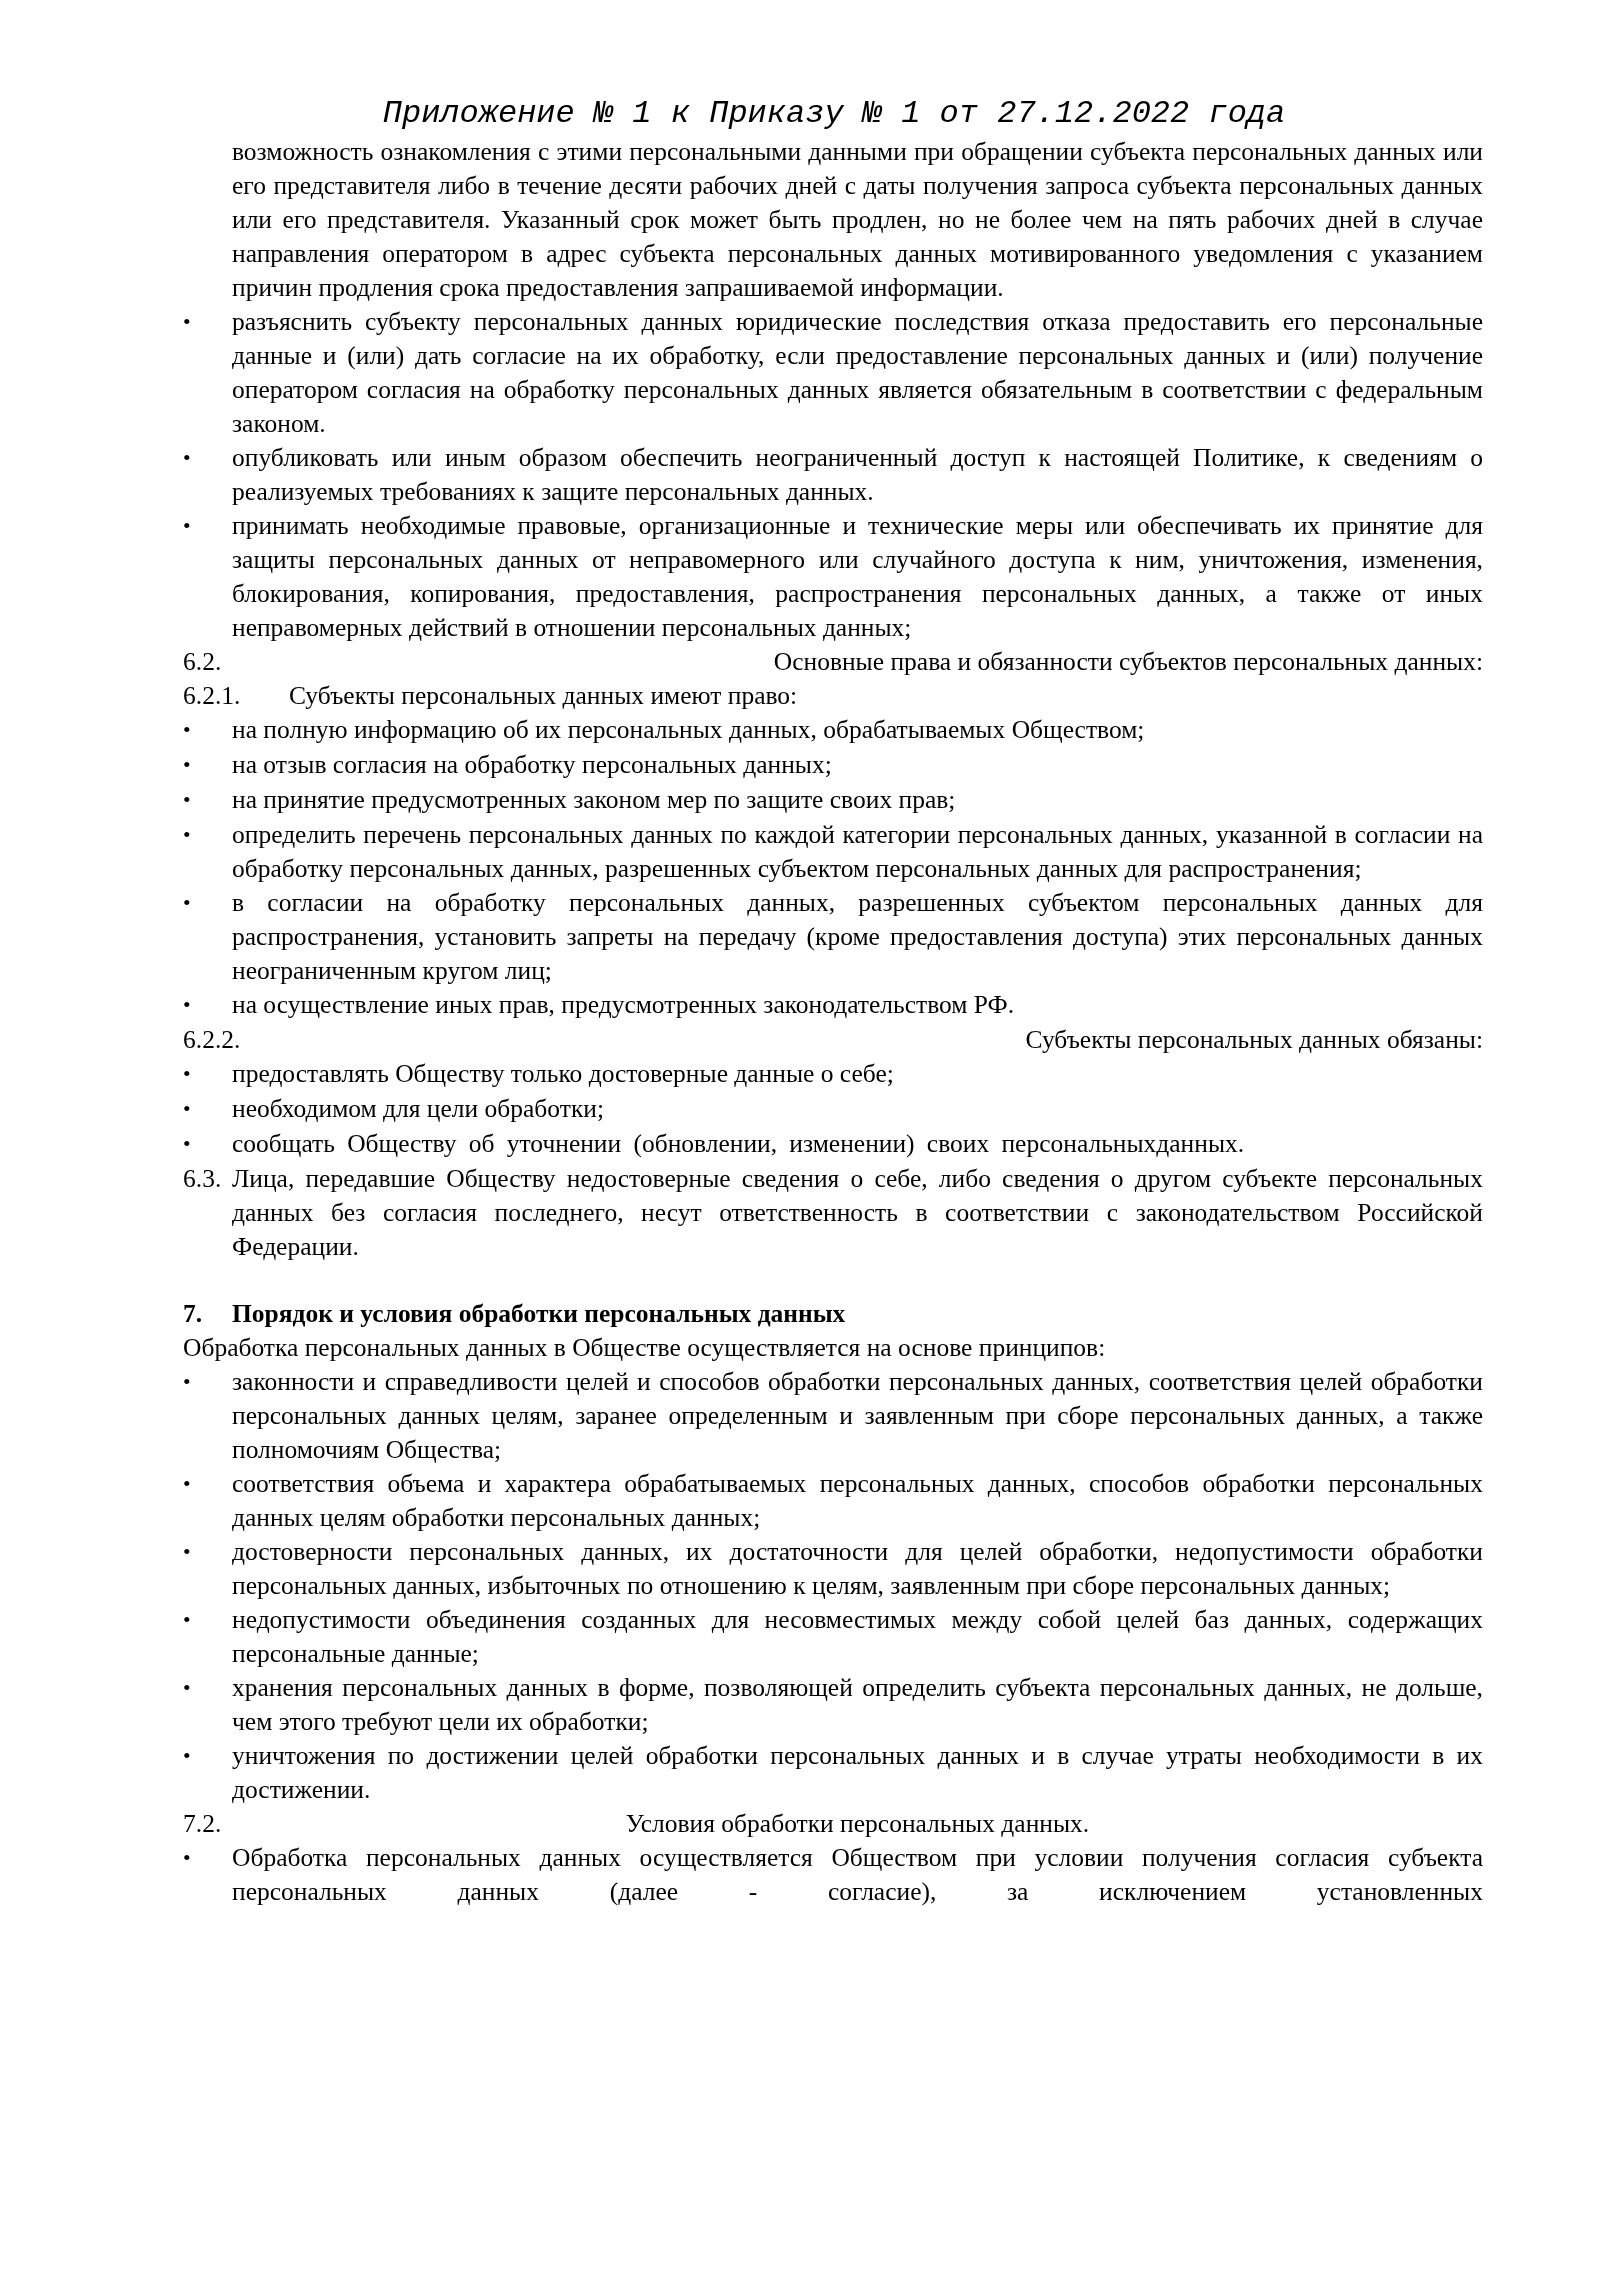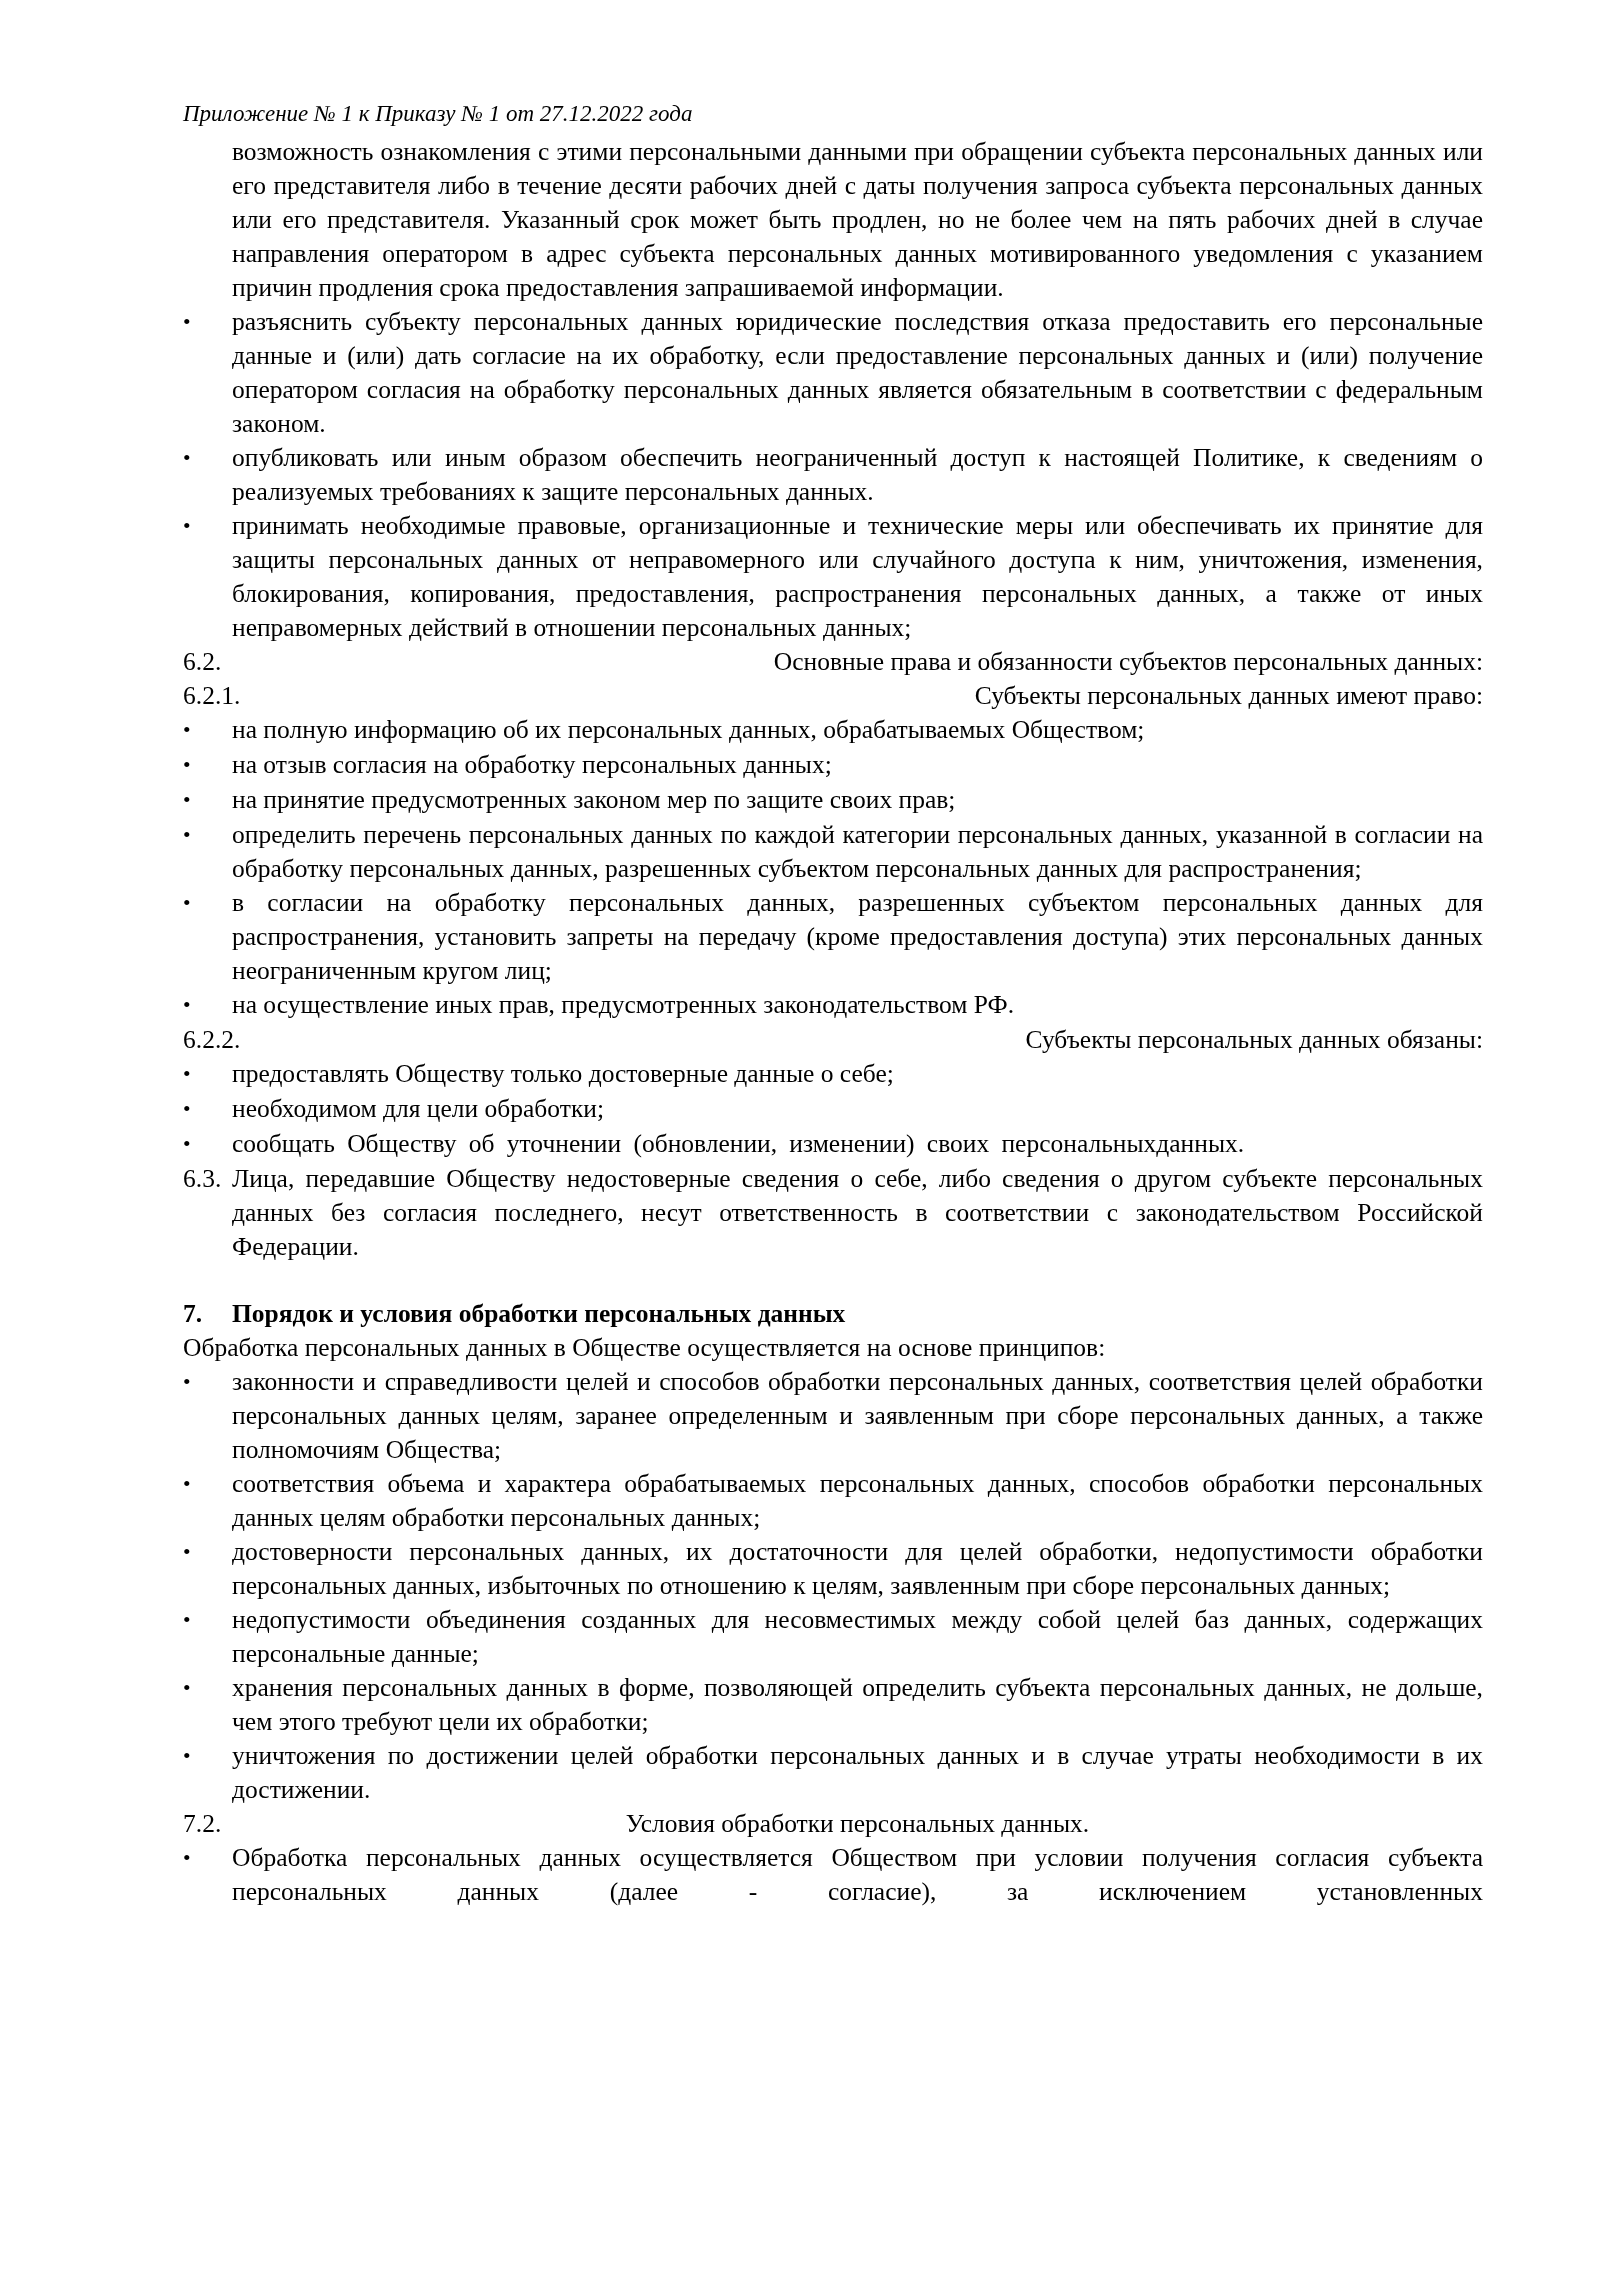--- a/index.html
+++ b/index.html
@@ -3,22 +3,22 @@
   <meta charset="utf-8">
   <style>
     html, body { margin: 0; padding: 0; background: #ffffff; }
     body { width: 1622px; height: 2293px; position: relative; overflow: hidden; }
     .page {
       position: absolute; left: 183px; top: 94px; width: 1300px;
       font-family: "Liberation Serif", "DejaVu Serif", serif;
       font-size: 25.5px; line-height: 34px; color: #000;
     }
     .header {
-      text-align: left; font-style: italic; font-size: 23px;
-      line-height: 39px; margin-bottom: 2px; margin-right: -2px;
+      text-align: center; font-style: italic; font-size: 32px;
+      line-height: 39px; margin-bottom: 2px; margin-right: -2px; font-family: Liberation Mono, monospace;
     }
     .para { text-align: justify; }
     .indent { padding-left: 49px; }
     .item { display: flex; }
     .item .marker { flex: 0 0 49px; }
     .item .text { flex: 1 1 auto; text-align: justify; }
     .item.num .marker { flex: 0 0 49px; white-space: nowrap; }
     .item.num2 .marker { flex: 0 0 106px; white-space: nowrap; }
     .bullet-dot { font-size: 21.6px; position: relative; top: -1px; }
     .heading { font-weight: bold; display: flex; margin-top: 33px; }
@@ -49,21 +49,21 @@
     </div>
   </div>
 
   <div class="item num">
     <span class="marker">6.2.</span>
     <span class="text" style="text-align:right">Основные права и обязанности субъектов персональных данных:</span>
   </div>
 
   <div class="item num2">
     <span class="marker">6.2.1.</span>
-    <span class="text" style="text-align:right">Субъекты персональных данных имеют право:</span>
+    <span class="text" style="text-align:left">Субъекты персональных данных имеют право:</span>
   </div>
 
   <div>
     <div class="item">
       <span class="marker"><span class="bullet-dot">•</span></span>
       <span class="text" style="text-align:left">на полную информацию об их персональных данных, обрабатываемых Обществом;</span>
     </div>
     <div class="item">
       <span class="marker"><span class="bullet-dot">•</span></span>
       <span class="text" style="text-align:left">на отзыв согласия на обработку персональных данных;</span>

